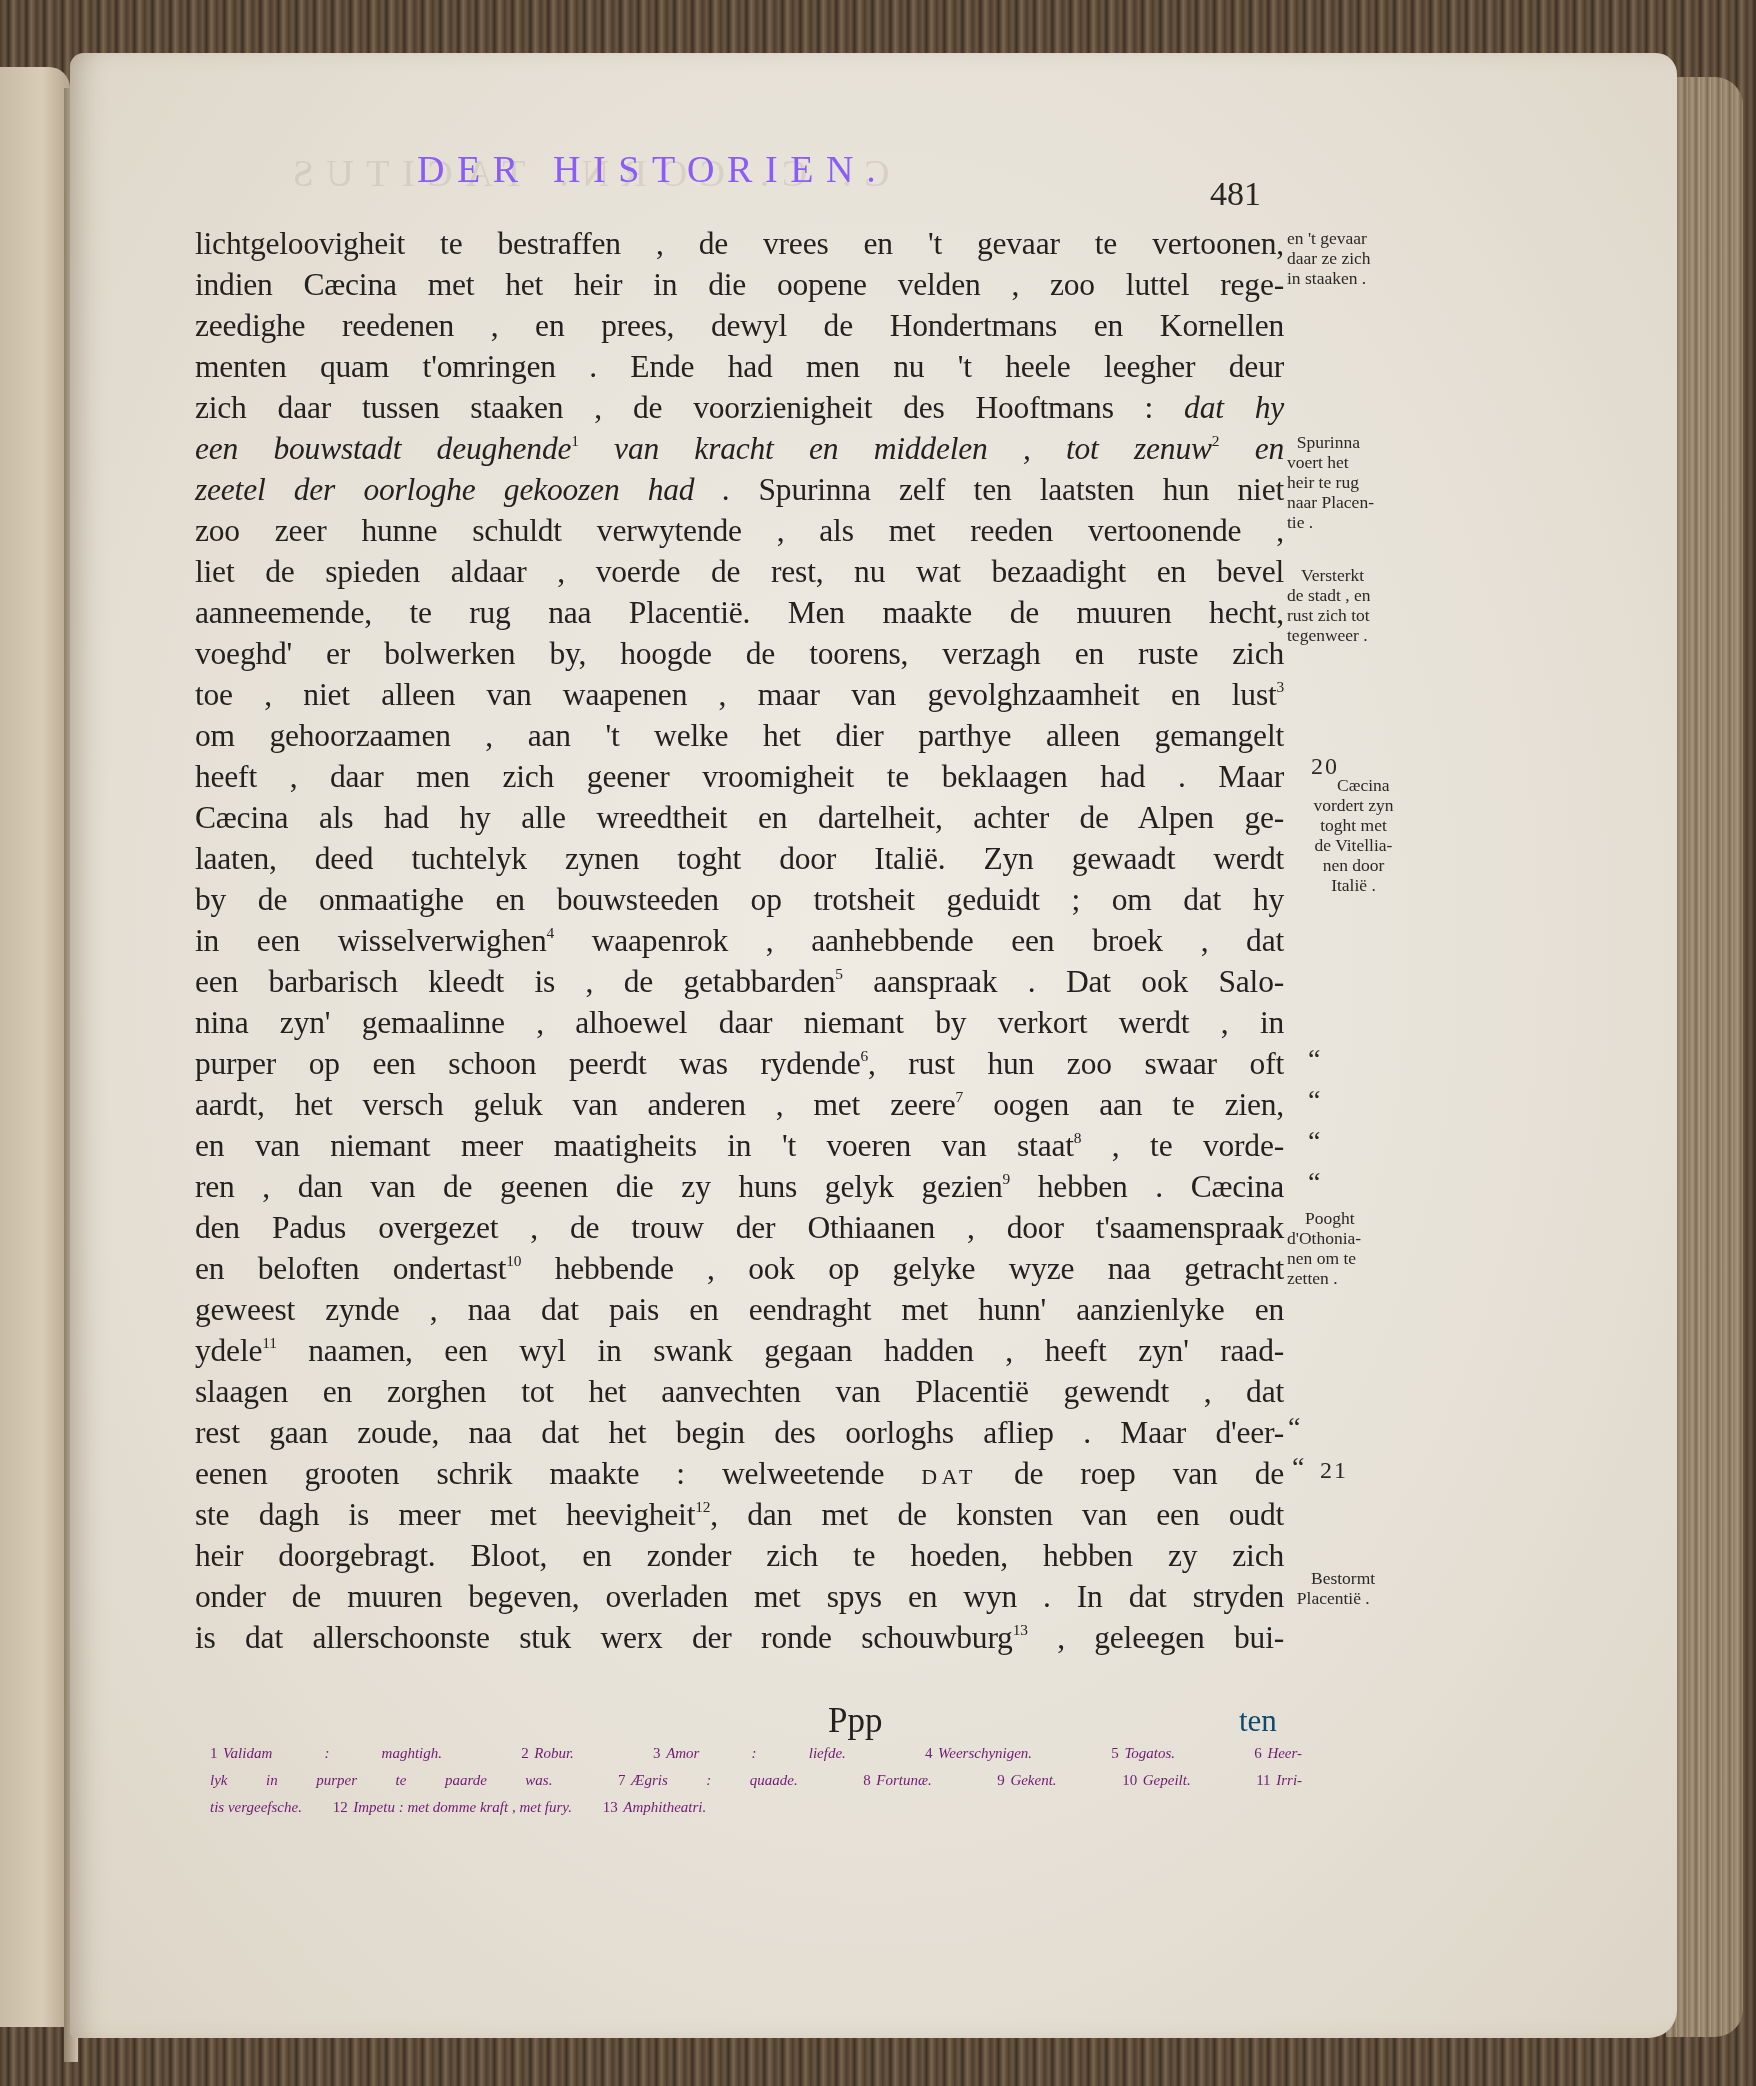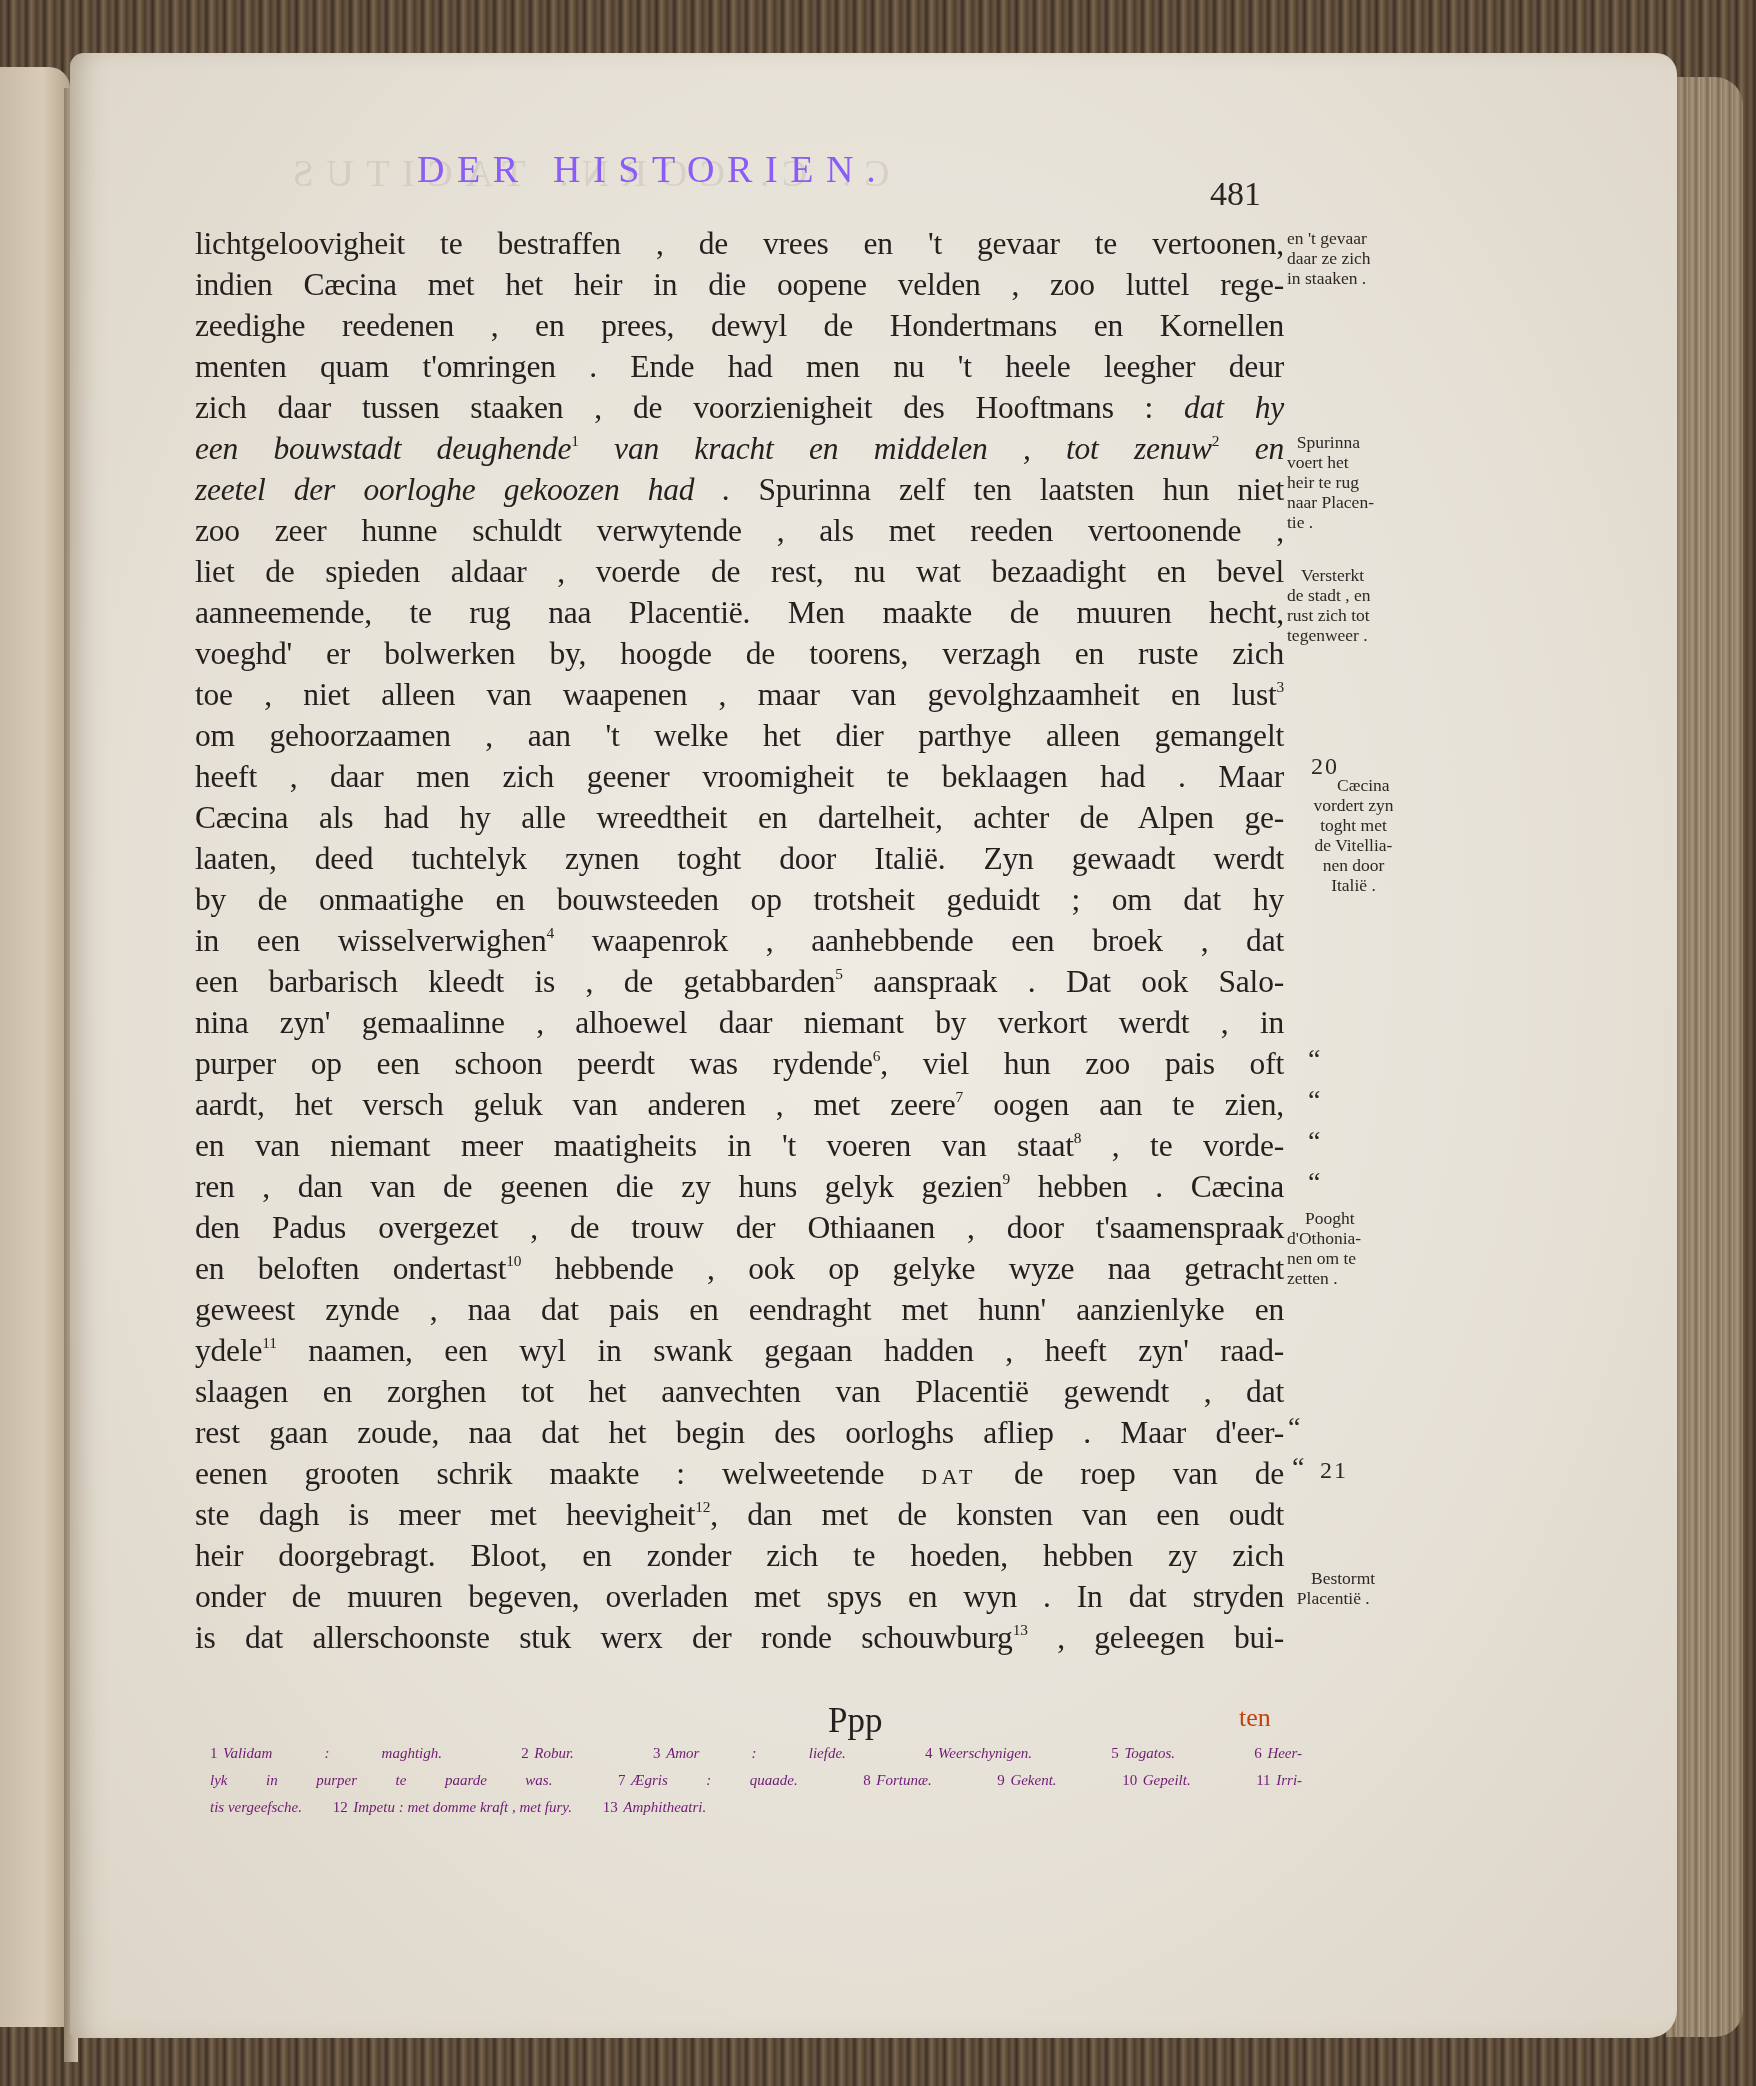--- a/index.html
+++ b/index.html
@@ -54,21 +54,21 @@
     font-size:17.5px; line-height:20px; color:#2c2826;
     font-family:"Liberation Serif", serif;
   }
   .margin.sect { font-size:24px; letter-spacing:2.1px; }
   .quote-mark { position:absolute; left:1308px; font-size:28px; color:#2c2826; font-family:"Liberation Serif", serif;}
   .signature {
     position:absolute; left:828px; top:1701px; font-size:35px; color:#242120;
     font-family:"Liberation Serif", serif;
   }
   .catchword {
-    position:absolute; left:1239px; top:1703px; font-size:26px; color:#c2410c;
+    position:absolute; left:1239px; top:1703px; font-size:31px; color:#0c4a6e;
     font-family:"Liberation Serif", serif;
   }
   .footnotes {
     position:absolute; left:210px; top:1740px; width:1092px;
     font-size:15px; line-height:27px; font-style:italic; color:#701a75;
     font-family:"Liberation Serif", serif;
   }
   .fn-line { white-space:nowrap; text-align:justify; text-align-last:justify; }
   .fn-line.last { text-align-last:left; }
   .fn-num { font-style:normal; margin-right:5.6px; }
@@ -123,21 +123,21 @@
   <div class="line">
     <span>in een wisselverwighen</span><sup>4</sup>
     <span>waapenrok , aanhebbende een broek , dat</span>
   </div>
   <div class="line">
     <span>een barbarisch kleedt is , de getabbarden</span><sup>5</sup>
     <span>aanspraak . Dat ook Salo-</span>
   </div>
   <div class="line">nina zyn' gemaalinne , alhoewel daar niemant by verkort werdt , in</div>
   <div class="line">
-    <span>purper op een schoon peerdt was rydende</span><sup>6</sup><span>, viel hun zoo pais oft</span>
+    <span>purper op een schoon peerdt was rydende</span><sup>6</sup><span>, rust hun zoo swaar oft</span>
   </div>
   <div class="line">
     <span>aardt, het versch geluk van anderen , met zeere</span><sup>7</sup>
     <span>oogen aan te zien,</span>
   </div>
   <div class="line">
     <span>en van niemant meer maatigheits in 't voeren van staat</span><sup>8</sup>
     <span>, te vorde-</span>
   </div>
   <div class="line">

